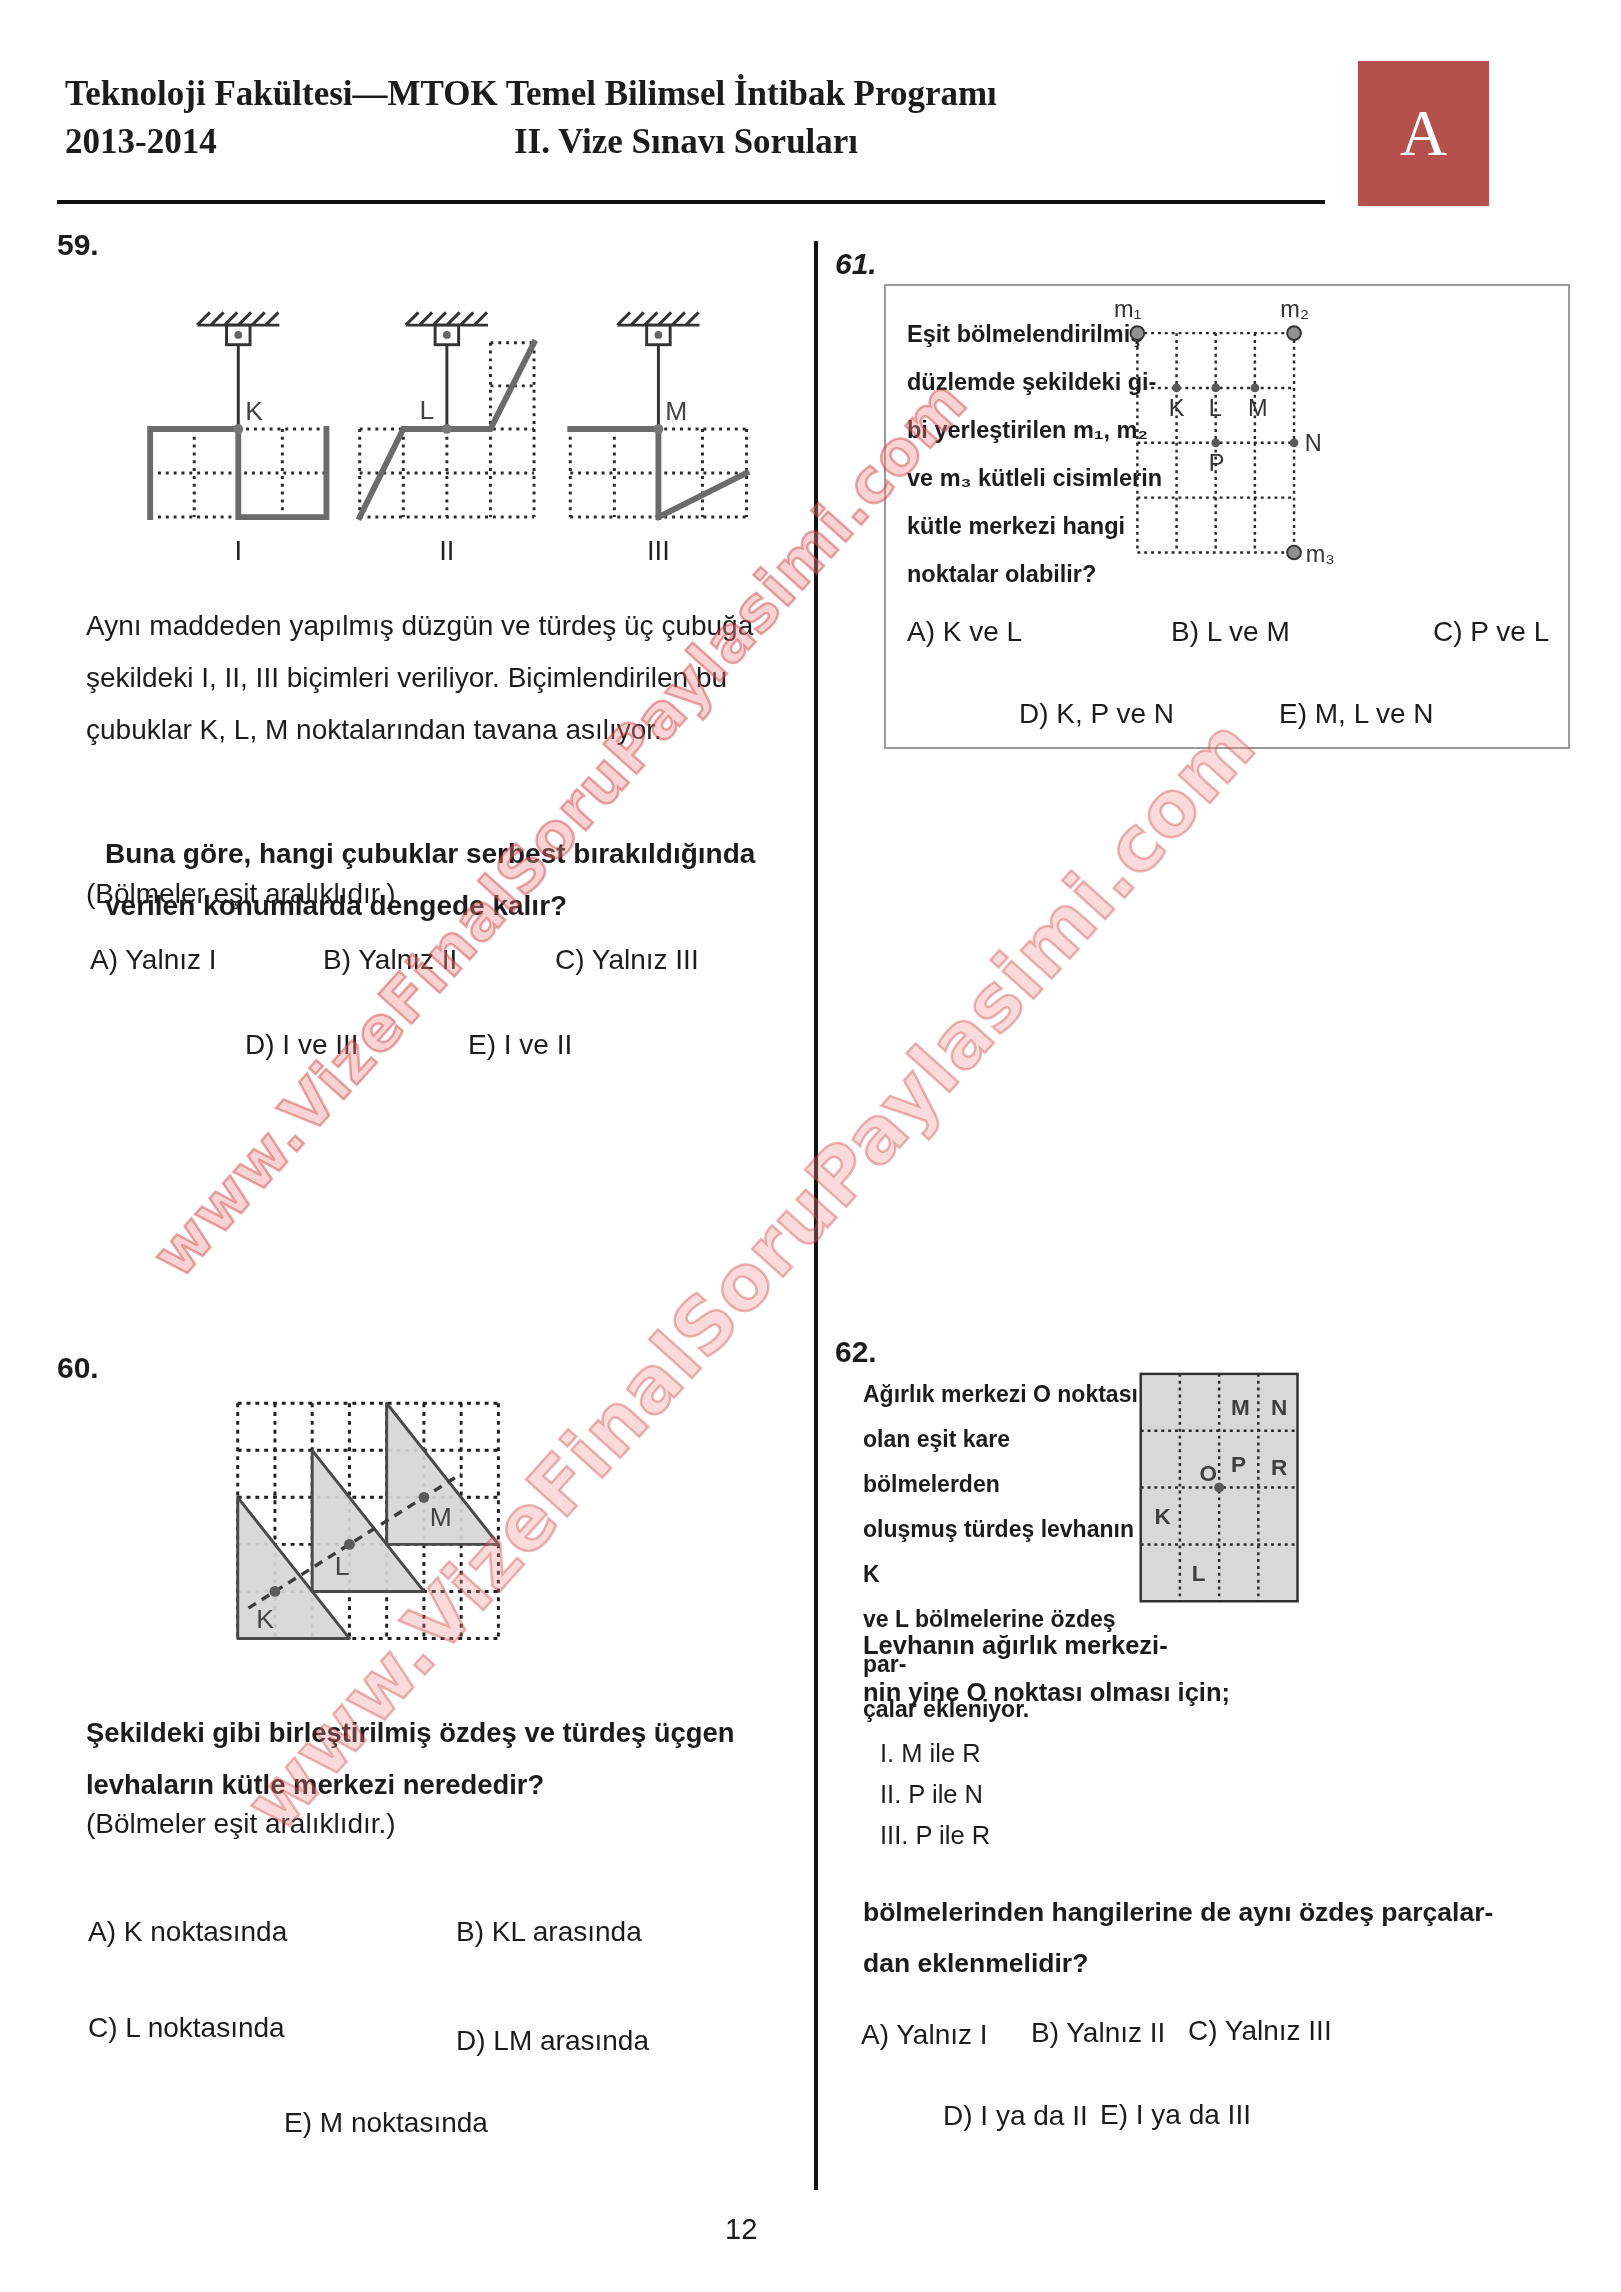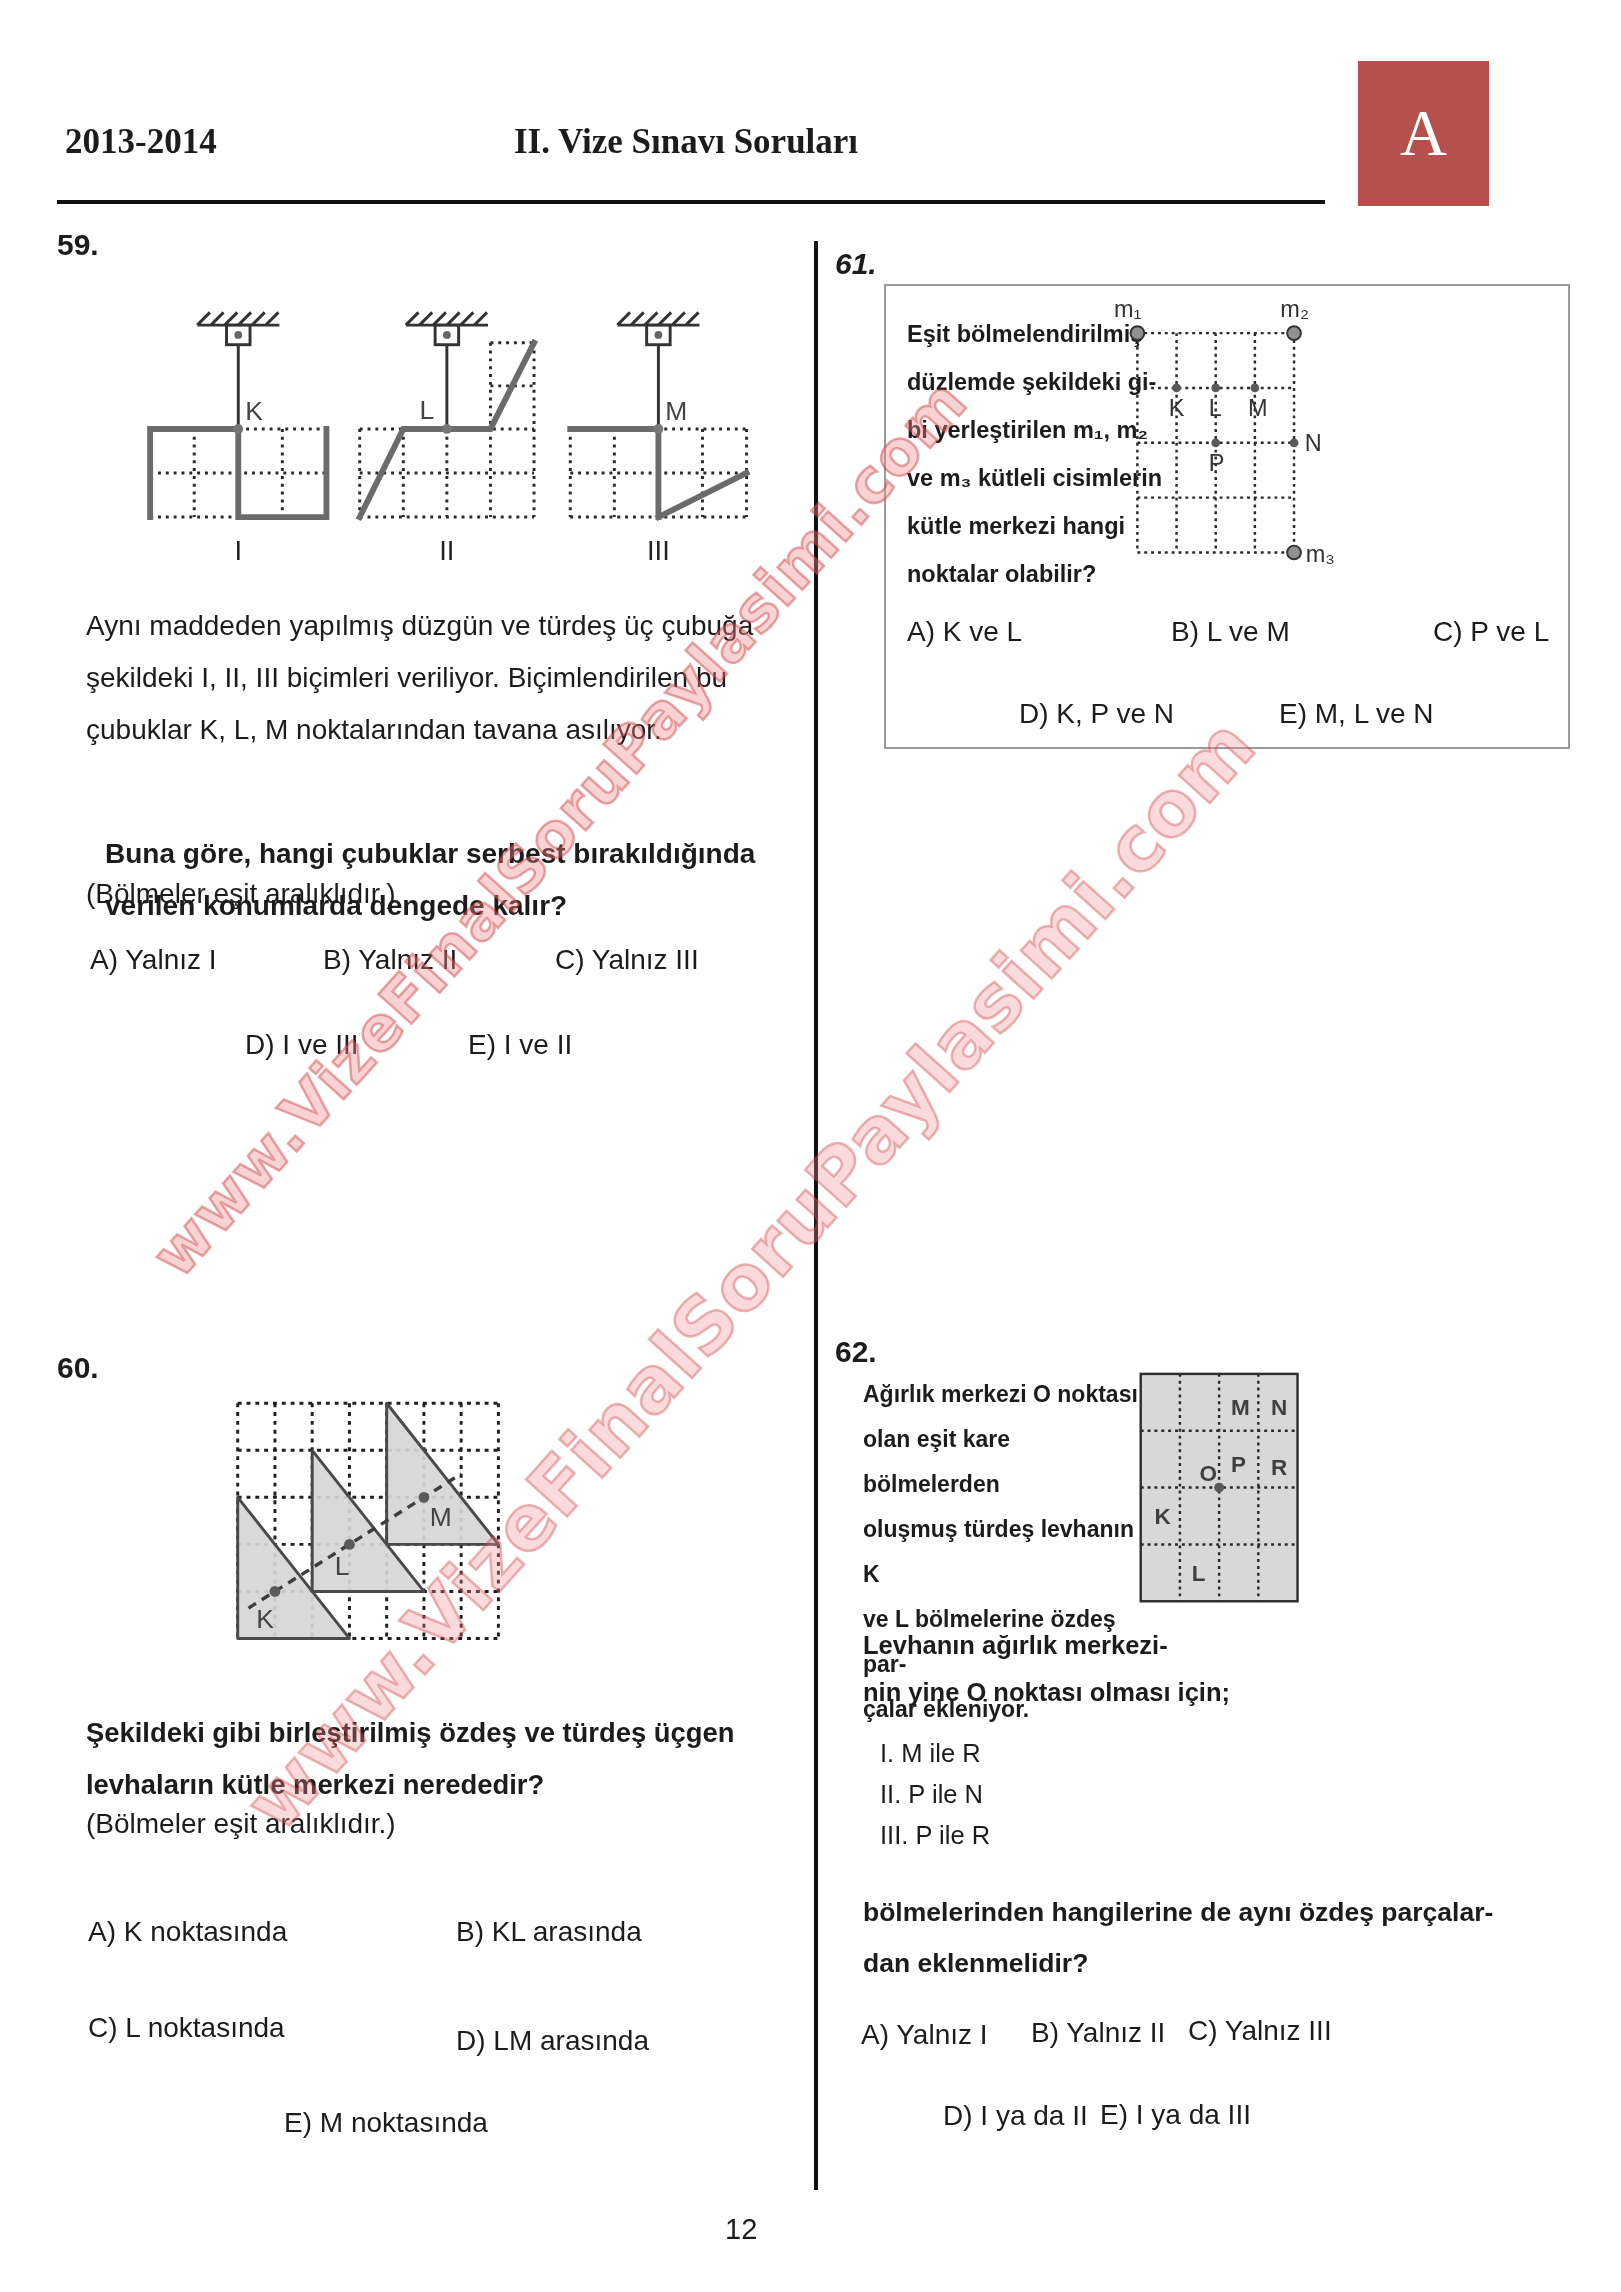--- a/index.html
+++ b/index.html
@@ -33,20 +33,21 @@
   .mdot{fill:#909090;stroke:#333;stroke-width:2;}
   .plab{font-family:"Liberation Sans",sans-serif;font-size:24px;fill:#333;}
   .plate{fill:#d8d8d8;stroke:#2f2f2f;stroke-width:2.5;}
   .plab62{font-family:"Liberation Sans",sans-serif;font-size:23px;font-weight:bold;fill:#3f3f3f;}
 </style>
 </head>
 <body>
 
 <div class="page">
 
+  <div class="t serif b" style="left:65px;top:74px;font-size:35px;">Teknoloji Fakültesi—MTOK Temel Bilimsel İntibak Programı</div>
   <div class="t serif b" style="left:65px;top:122px;font-size:35px;">2013-2014</div>
   <div class="t serif b" style="left:294px;top:122px;width:784px;text-align:center;font-size:35px;">II. Vize Sınavı Soruları</div>
   <div class="rule" style="left:57px;top:200px;width:1268px;height:3.9px;"></div>
   <div class="booklet">A</div>
 
   <div class="rule" style="left:814px;top:241px;width:3.9px;height:1949px;"></div>
 
   <div class="t qnum" style="left:57px;top:228px;">59.</div>
 
   <svg style="left:93px;top:284px;" width="696" height="284" viewBox="0 0 710 290">

